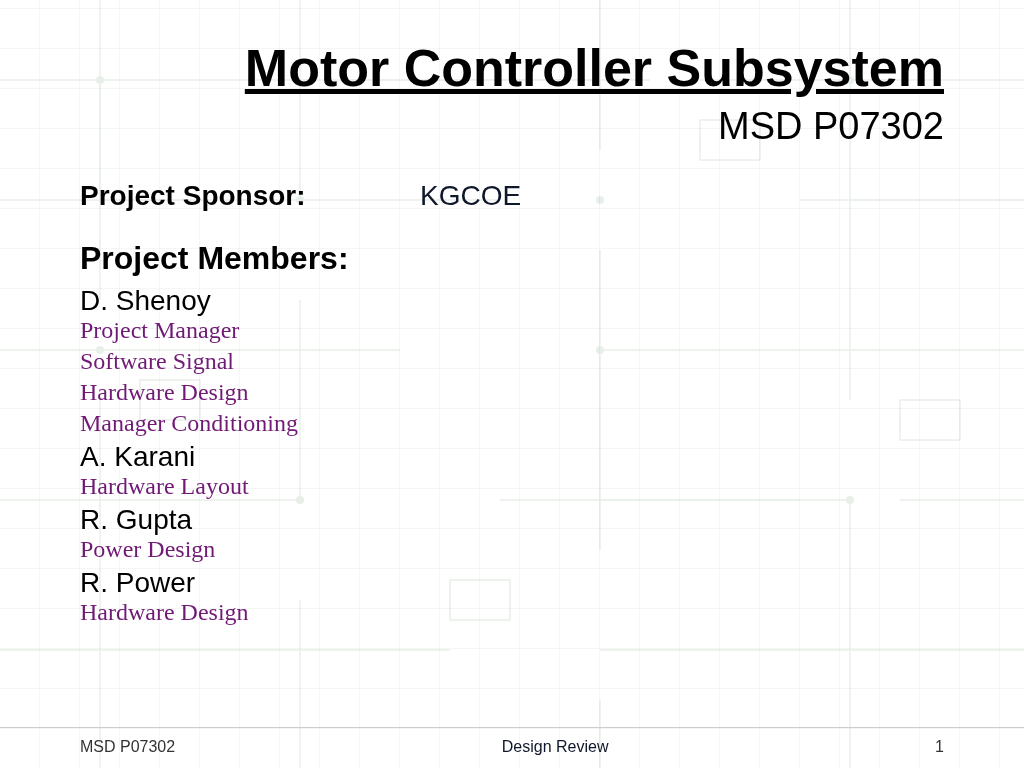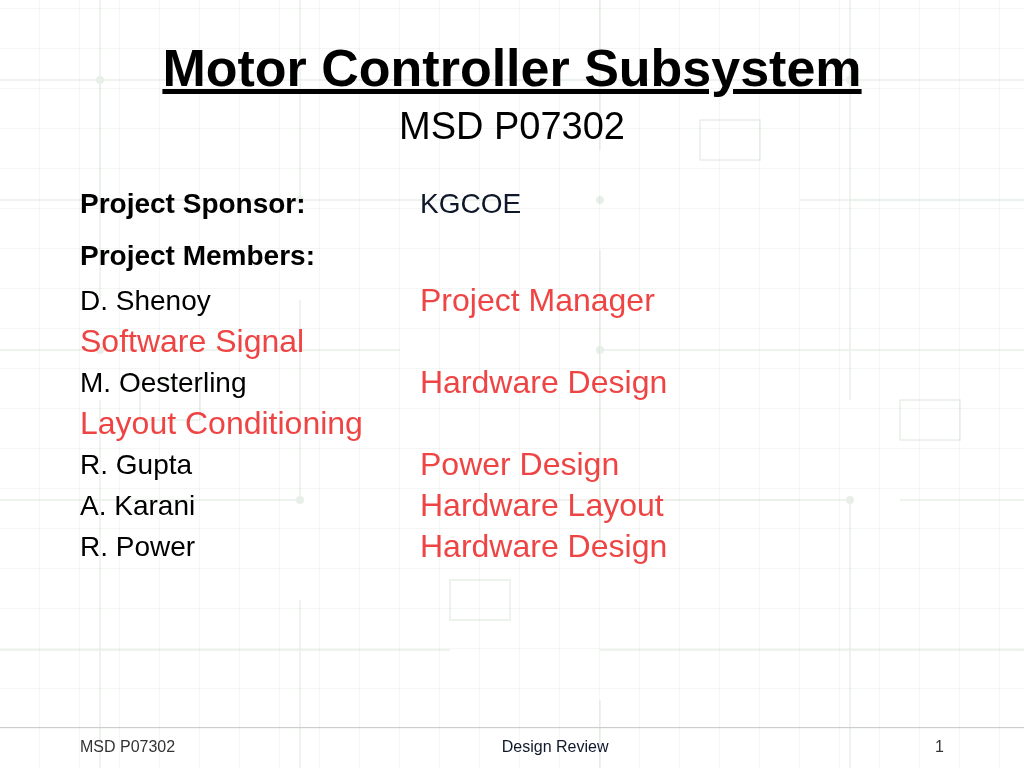--- a/index.html
+++ b/index.html
@@ -46,22 +46,22 @@
     .slide-content {
       position: relative;
       z-index: 1;
       padding: 40px 80px 20px 80px;
       height: 100%;
       display: flex;
       flex-direction: column;
     }
 
     .title-section {
-      text-align: center;
-      margin-bottom: 40px;
+      text-align: right;
+      margin-bottom: 32px;
     }
 
     .main-title {
       font-size: 52px;
       font-weight: 900;
       color: #000000;
       text-decoration: underline;
       font-family: Arial, sans-serif;
       line-height: 1.1;
       margin-bottom: 8px;
@@ -70,21 +70,21 @@
     .subtitle {
       font-size: 38px;
       font-weight: normal;
       color: #000000;
       font-family: Arial, sans-serif;
     }
 
     .body-section {
       display: flex;
       flex-direction: column;
-      gap: 0px;
+      gap: 8px;
       flex: 1;
     }
 
     .sponsor-row {
       display: flex;
       align-items: baseline;
       margin-bottom: 20px;
     }
 
     .sponsor-label {
@@ -95,44 +95,44 @@
       font-family: Arial, sans-serif;
     }
 
     .sponsor-value {
       font-size: 28px;
       color: #0f172a;
       font-family: Arial, sans-serif;
     }
 
     .members-header {
-      font-size: 28px;
+      font-size: 32px;
       font-weight: bold;
       color: #000;
-      margin-bottom: 10px;
       font-family: Arial, sans-serif;
     }
 
     .member-row {
       display: flex;
-      align-items: center;
+      align-items: flex-start;
       margin-bottom: 4px;
+      flex-direction: column;
     }
 
     .member-name {
       font-size: 28px;
       color: #000;
       min-width: 340px;
       font-family: Arial, sans-serif;
     }
 
     .member-role {
-      font-size: 32px;
-      color: #ef4444;
-      font-family: Liberation Sans, sans-serif;
+      font-size: 24px;
+      color: #701a75;
+      font-family: Liberation Serif, serif;
     }
 
     .slide-footer {
       position: absolute;
       bottom: 0;
       left: 0;
       right: 0;
       display: flex;
       justify-content: space-between;
       align-items: center;
@@ -228,33 +228,32 @@
 
       <div id="members-list">
           <div class="member-row">
             <span class="member-name">D. Shenoy</span>
             <span class="member-role">Project Manager</span>
           </div>
           <div class="member-row">
             <span class="member-role">Software Signal</span>
           </div>
           <div class="member-row">
-            <span class="member-name">M. Oesterling</span>
             <span class="member-role">Hardware Design</span>
           </div>
           <div class="member-row">
-            <span class="member-role">Layout Conditioning</span>
+            <span class="member-role">Manager Conditioning</span>
+          </div>
+          <div class="member-row">
+            <span class="member-name">A. Karani</span>
+            <span class="member-role">Hardware Layout</span>
           </div>
           <div class="member-row">
             <span class="member-name">R. Gupta</span>
             <span class="member-role">Power Design</span>
-          </div>
-          <div class="member-row">
-            <span class="member-name">A. Karani</span>
-            <span class="member-role">Hardware Layout</span>
           </div>
           <div class="member-row">
             <span class="member-name">R. Power</span>
             <span class="member-role">Hardware Design</span>
           </div>
         </div>
     </div>
   </div>
 
   <div class="slide-footer">

